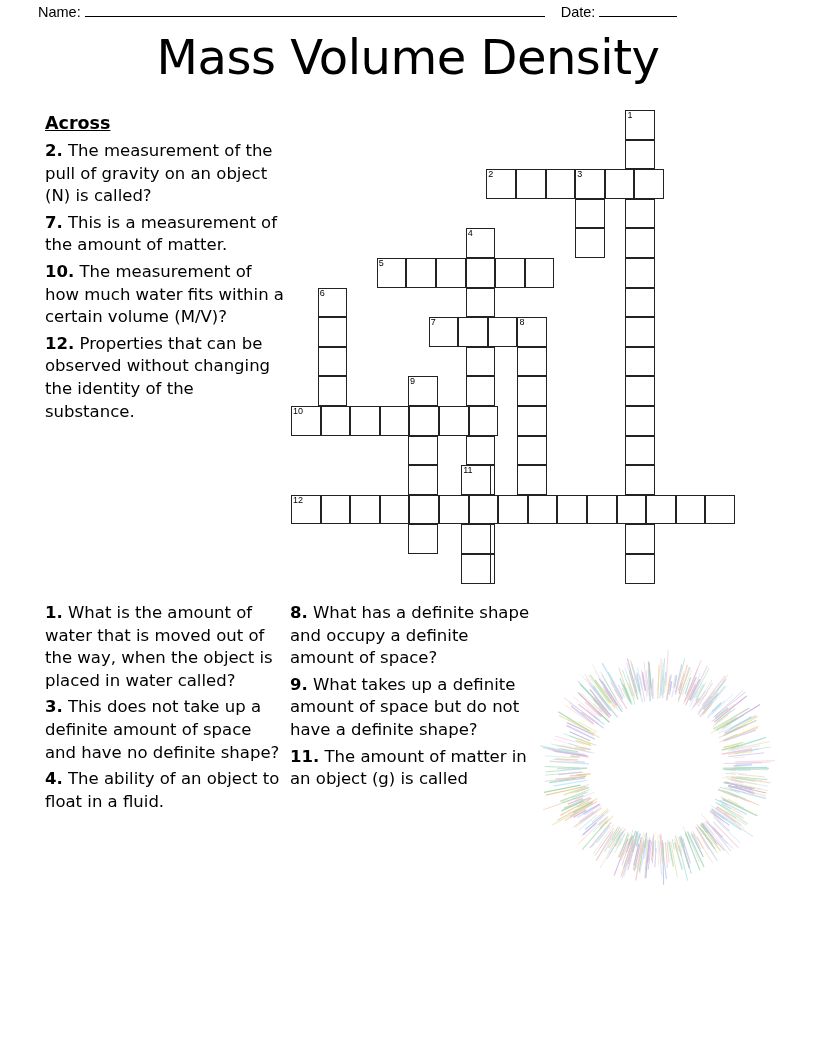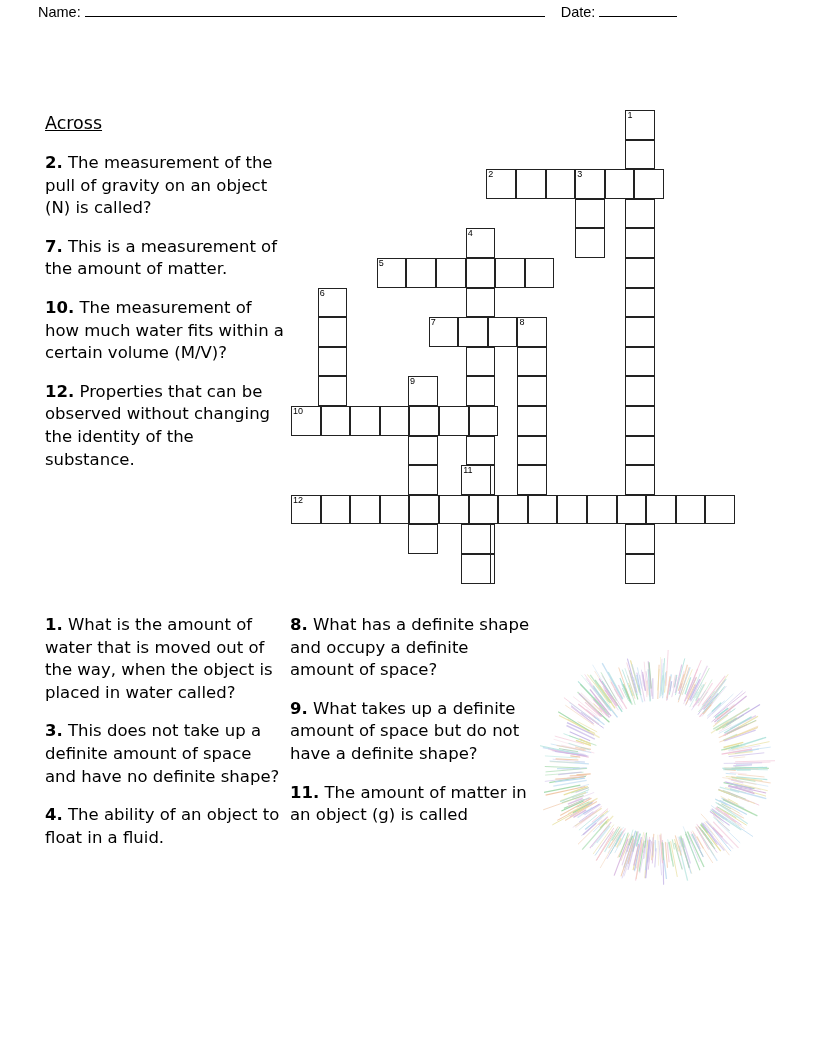--- a/index.html
+++ b/index.html
@@ -45,27 +45,27 @@
     position:absolute;
     font-family:"DejaVu Sans", sans-serif;
     font-size:16.5px;
     line-height:1.37;
   }
   .clues.col-a{left:45px;top:112px;width:240px;}
   .clues.col-b{left:290px;top:598px;width:245px;}
   .clues.col-a2{left:45px;top:598px;width:240px;}
 
   .sec-head{
-    font-weight:normal;
+    font-weight:bold;
     text-decoration:underline;
     font-size:17.5px;
     margin:0 0 1px 0;
     display:block;
   }
-  .clue{margin:16px 0 1px 0;display:block;}
+  .clue{margin:4px 0 1px 0;display:block;}
   .clue .num{font-weight:bold;}
 
   
   .grid{
     position:absolute;left:0;top:0;width:816px;height:1056px;
     pointer-events:none;
   }
   .cell{
     position:absolute;
     width:29.6px;height:29.6px;
@@ -91,20 +91,21 @@
 
 <div class="page">
 
   <div class="namebar">
     <span class="lbl">Name:</span>
     <span class="rule name"></span>
     <span class="date-lbl">Date:</span>
     <span class="rule date"></span>
   </div>
 
+  <div class="title">Mass Volume Density</div>
 
   <div class="grid" id="grid-layer">
       <div class="cell" style="left: 625.48px; top: 110px;">
         <span class="cnum">1</span>
       </div>
       <div class="cell" style="left: 625.48px; top: 139.6px;"></div>
       <div class="cell" style="left: 625.48px; top: 169.2px;"></div>
       <div class="cell" style="left: 625.48px; top: 198.8px;"></div>
       <div class="cell" style="left: 625.48px; top: 228.4px;"></div>
       <div class="cell" style="left: 625.48px; top: 258px;"></div>

